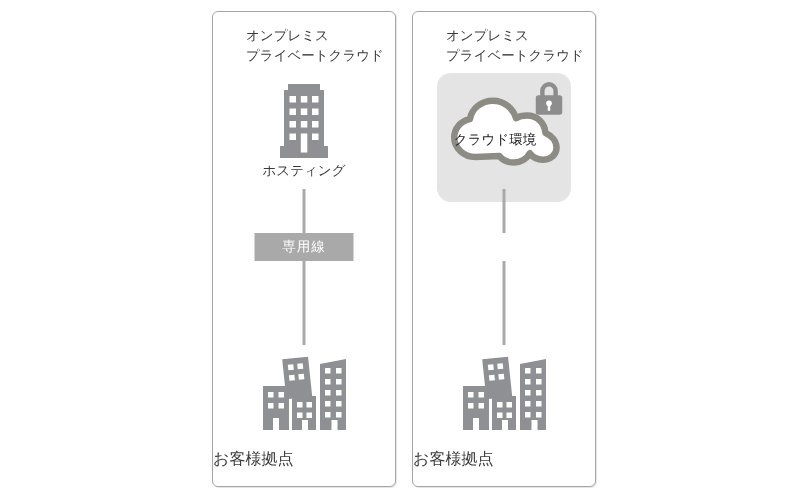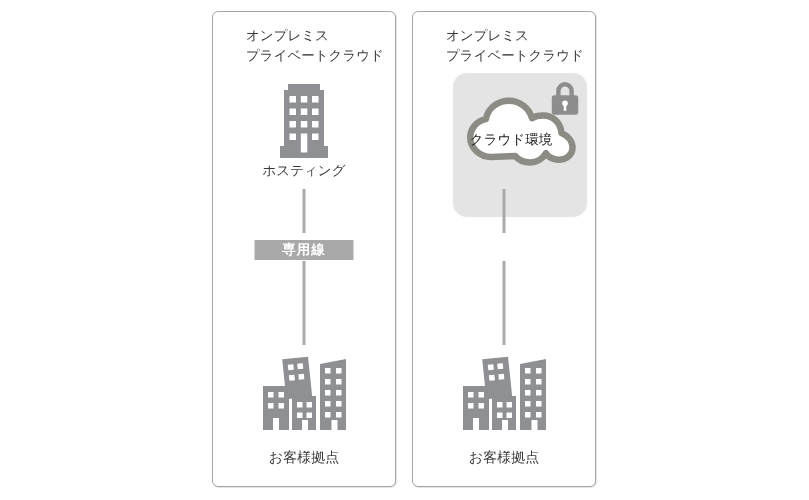--- a/index.html
+++ b/index.html
@@ -35,41 +35,40 @@
   }
 
   .vline {
     position:absolute; left:50%; transform:translateX(-50%);
     width:3px; background:var(--line-gray,#a9a9a9);
   }
   .vline-top    { top:177px; height:44px; }
   .vline-bottom { top:249px; height:84px; }
 
   .conn-badge {
-    position:absolute; top:228px; left:50%; transform:translateX(-50%);
-    width:99px; height:20px; background:var(--badge-gray,#a9a9a9);
-    color:var(--badge-text,#ffffff); font-weight:bold; font-size:13.5px;
+    position:absolute; top:221px; left:50%; transform:translateX(-50%);
+    width:99px; height:28px; background:var(--badge-gray,#a9a9a9);
+    color:var(--badge-text,#ffffff); font-weight:normal; font-size:13.5px;
     letter-spacing:1px; display:flex; align-items:center; justify-content:center;
     white-space:nowrap;
   }
 
   .city-icon-wrap {
     position:absolute; top:344px; left:50%; transform:translateX(-50%);
     width:88px; height:74px;
   }
   .site-label {
     position:absolute; top:437px; left:0; width:100%;
-    text-align:center; font-size:14px; color:var(--text-dark,#3a3a3a);
+    font-size:16px; color:var(--text-dark,#3a3a3a);
   }
 
   .cloud-box {
     position:absolute; top:61px; left:50%; transform:translateX(-50%);
-    width:134px; height:144px; border-radius:14px;
+    width:134px; height:129px; border-radius:14px;
     background:var(--box-gray,#e4e4e4);
-    margin-left:16px;
   }
   .cloud-svg {
     position:absolute; top:21px; left:50%; transform:translateX(-50%);
     width:118px; height:78px;
   }
   .cloud-label {
     position:absolute; top:58px; left:0; width:100%;
     text-align:center; font-size:13.5px; color:#1a1a1a;
     margin-left:-9px; white-space:nowrap;
   }

